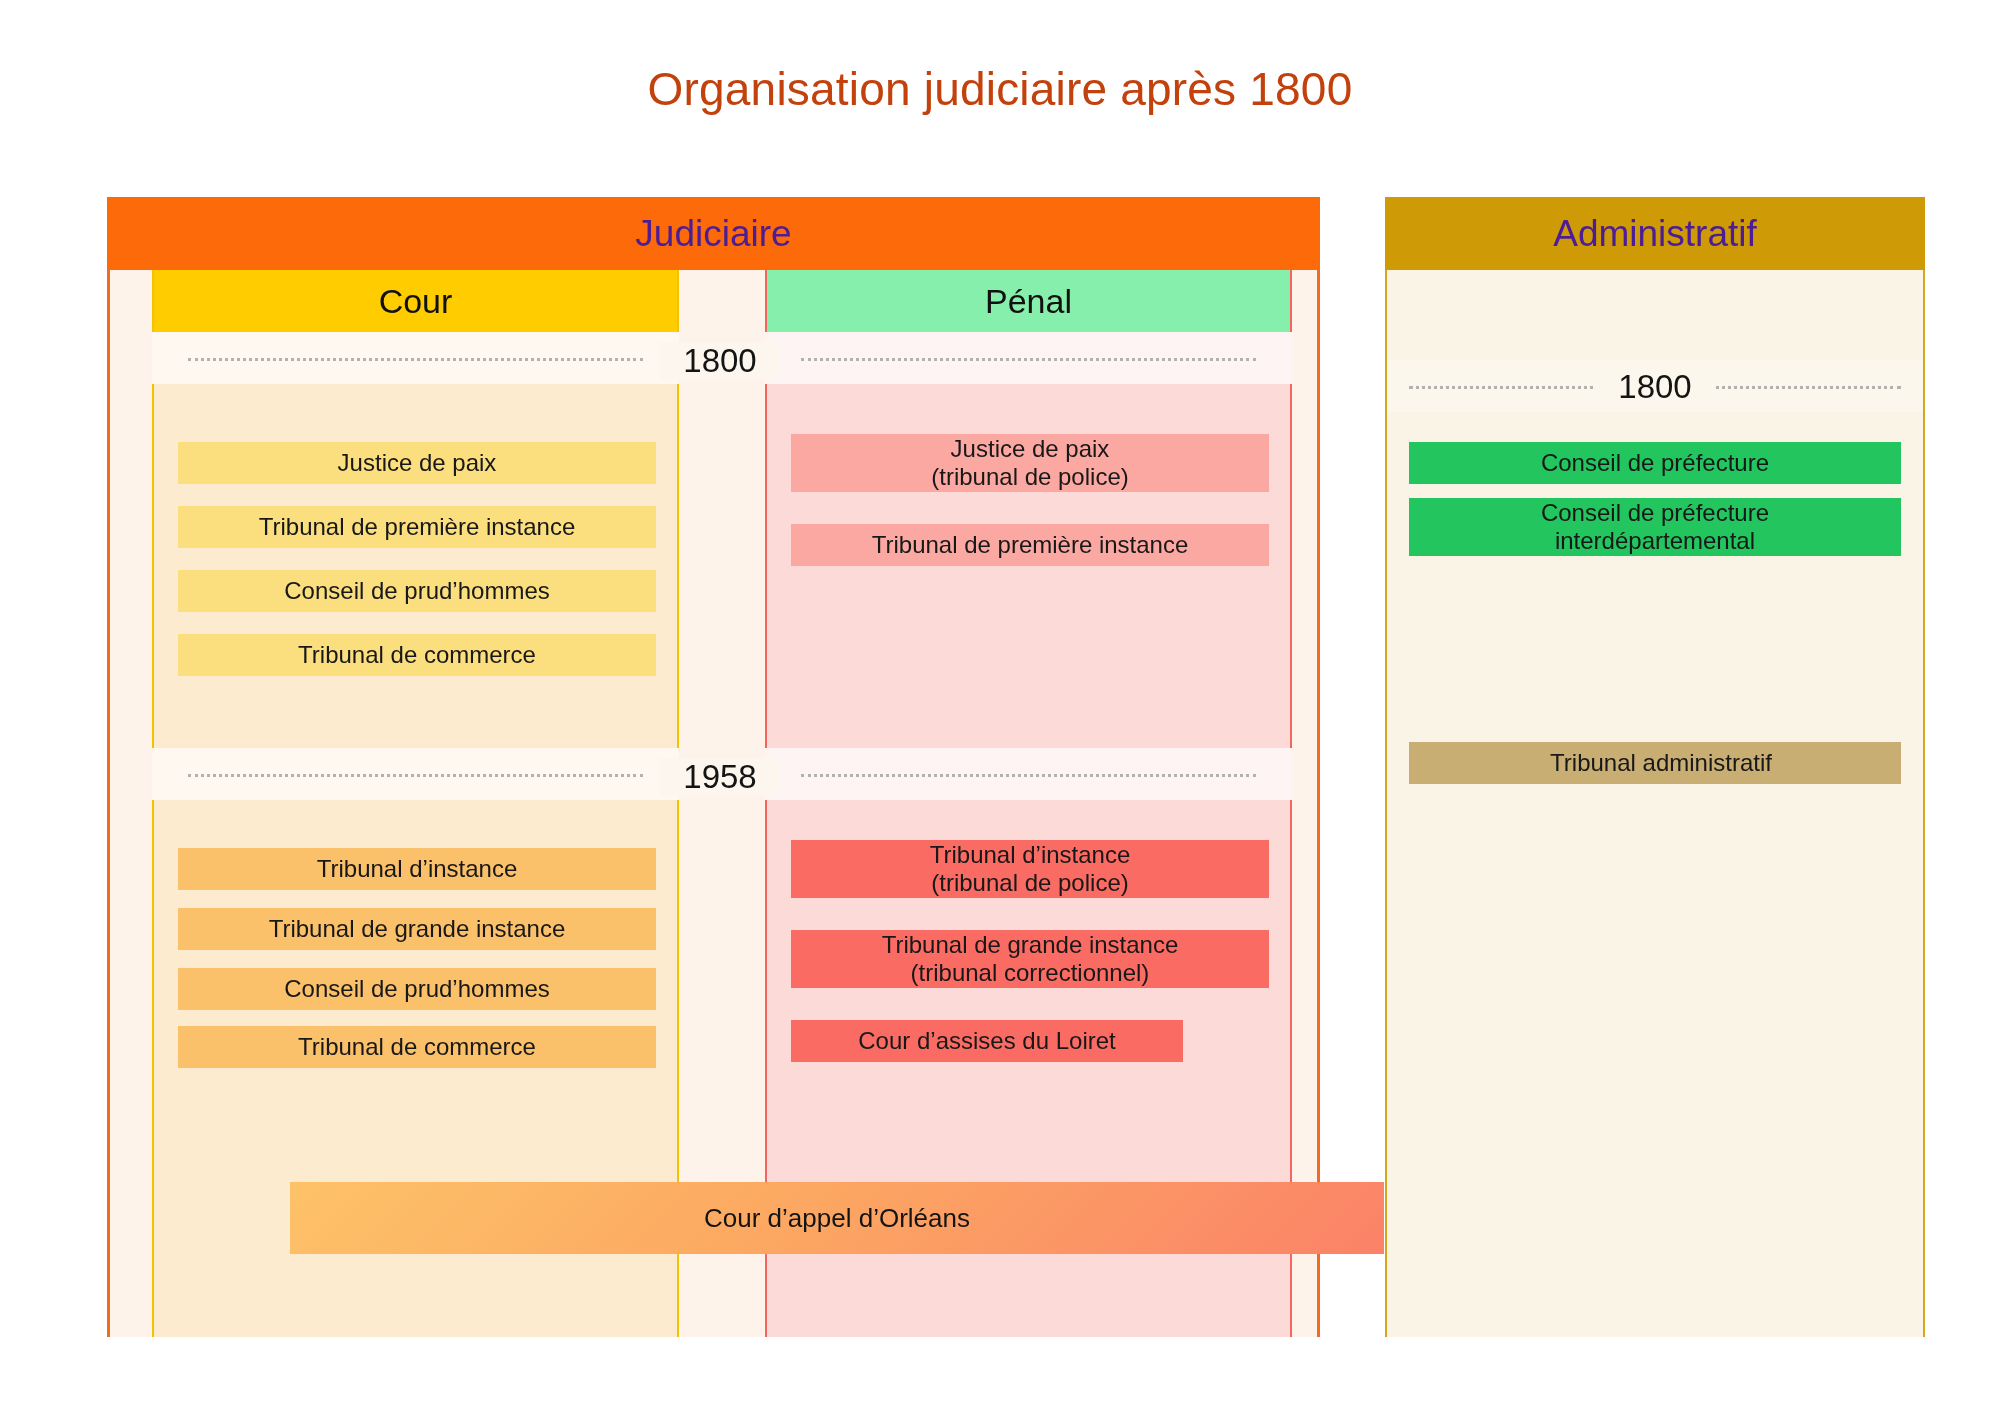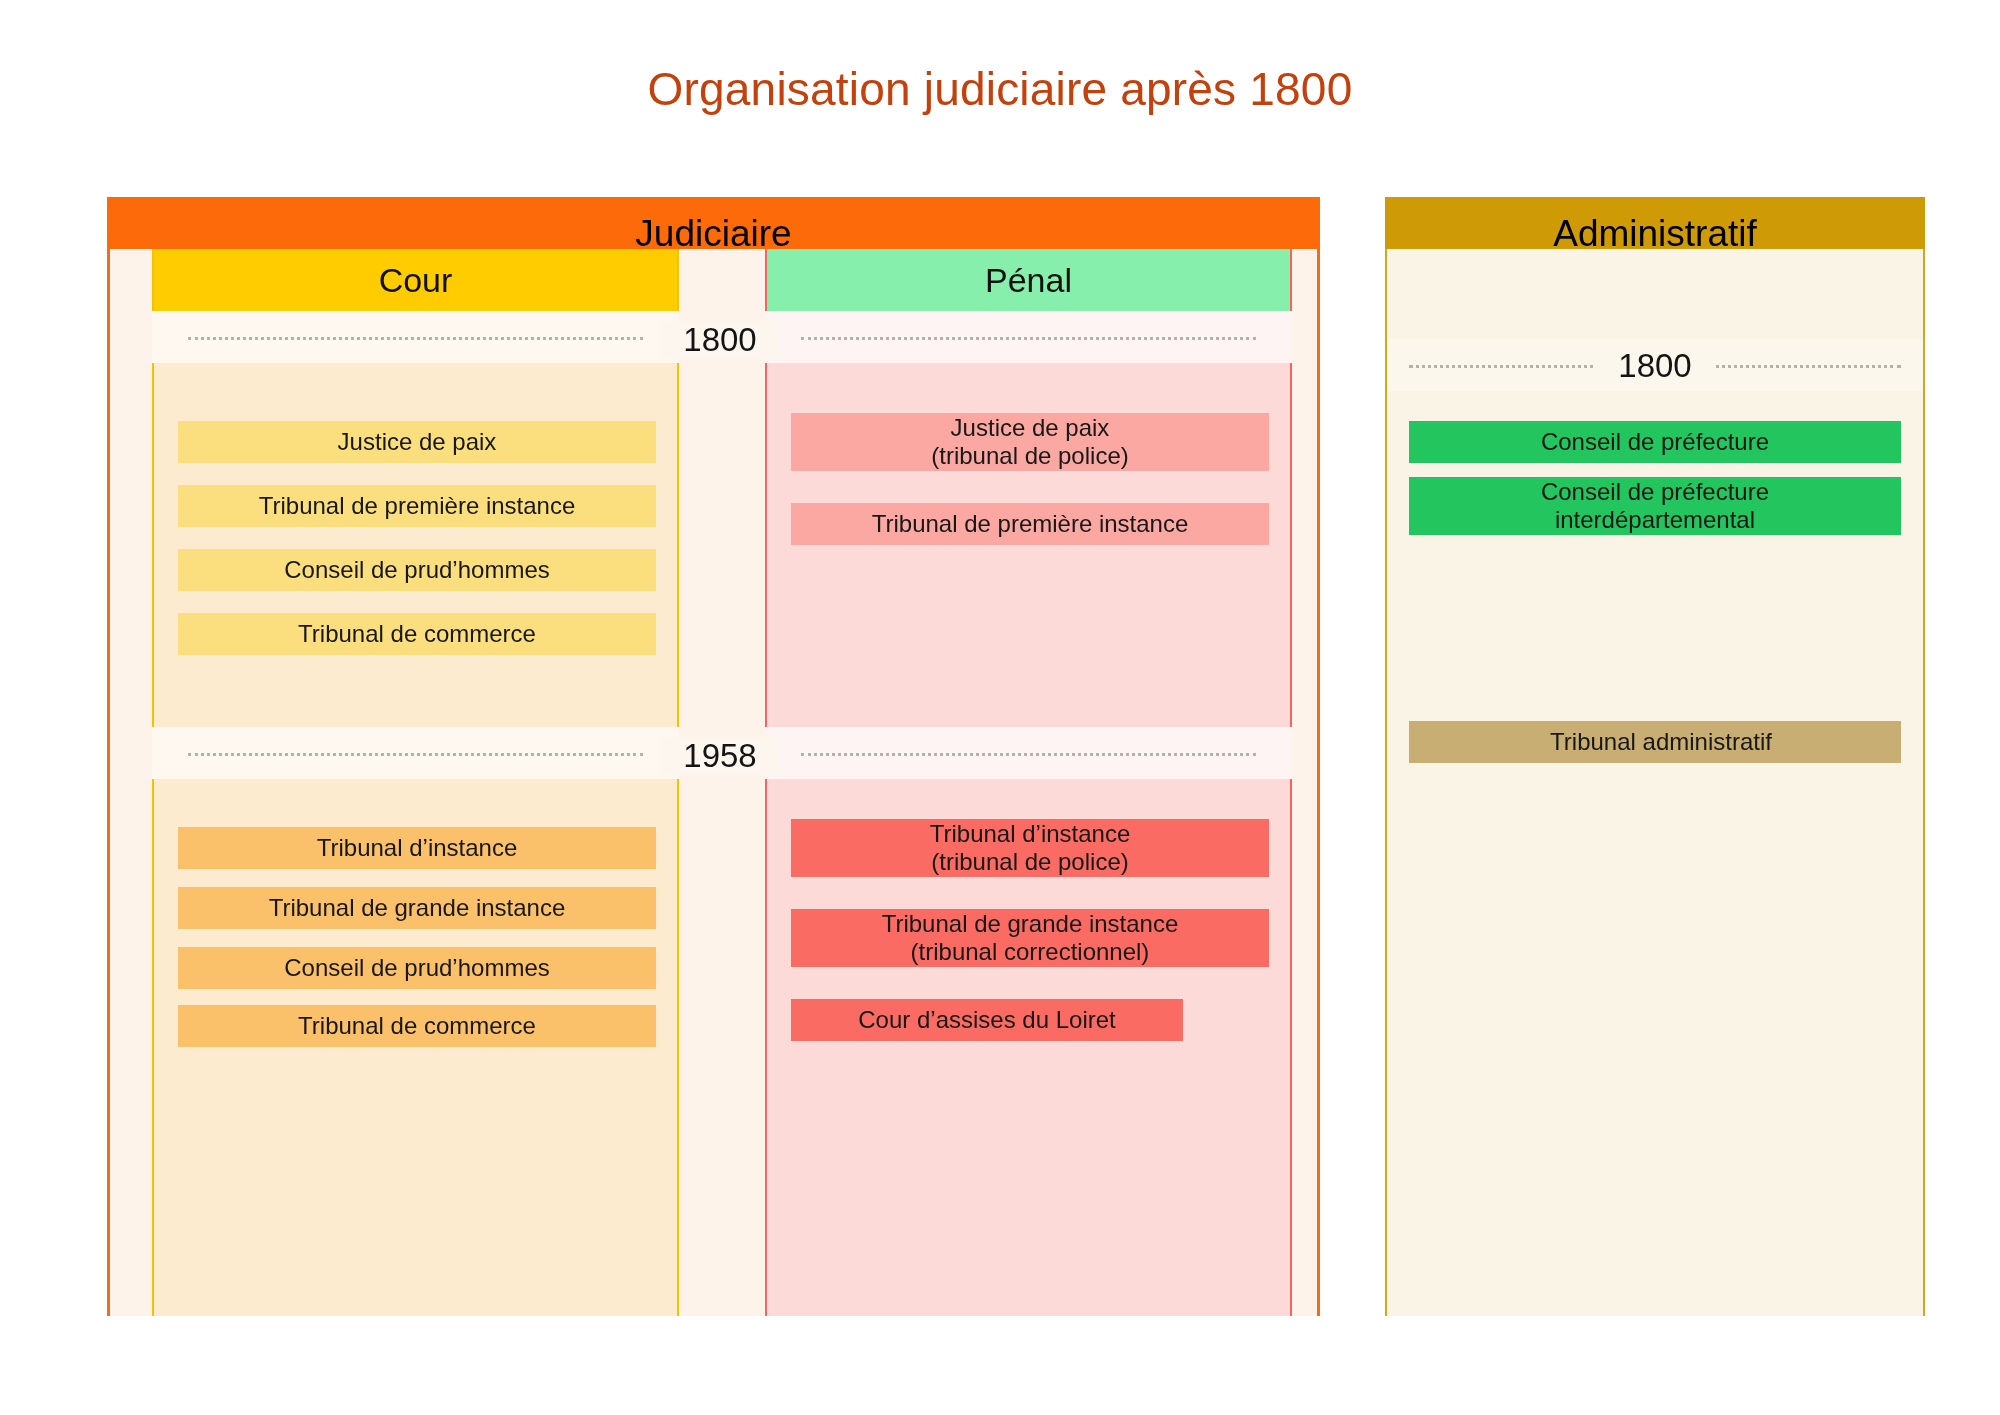--- a/index.html
+++ b/index.html
@@ -39,25 +39,25 @@
     width: 1213px;
     height: 1140px;
   }
   .branch-administratif {
     left: 1385px;
     width: 540px;
     height: 1140px;
   }
 
   .branch-head {
-    height: 52px;
+    height: 73px;
     line-height: 73px;
     text-align: center;
     font-size: 37px;
-    color: #000000;
+    color: #4c1d95;
     box-sizing: border-box;
   }
   .branch-judiciaire .branch-head { background: #FB6107; background: #FC6A09; }
   .branch-administratif .branch-head { background: #CE9A06; }
 
   .branch-body {
     position: relative;
     height: 1067px;
     box-sizing: border-box;
   }
@@ -215,20 +215,21 @@
       <div class="item item-penal-1958" style="left:24px;width:478px;top:570px;height:58px;white-space:pre-line;">Tribunal d’instance
 (tribunal de police)</div>
       <div class="item item-penal-1958" style="left:24px;width:478px;top:660px;height:58px;white-space:pre-line;">Tribunal de grande instance
 (tribunal correctionnel)</div>
       <div class="item item-penal-1958" style="left:24px;width:392px;top:750px;height:42px;">Cour d’assises du Loiret</div>
     </div>
 
     <div class="year-chip" style="left:550px;top:72px;">1800</div>
     <div class="year-chip" style="left:550px;top:488px;">1958</div>
 
+    <div class="cour-appel" style="top:912px;">Cour d’appel d’Orléans</div>
   </div>
 </div>
 
 <div class="branch branch-administratif">
   <div class="branch-head">Administratif</div>
   <div class="branch-body">
 
     <div class="era-gap" style="top:90px;left:0;right:0;background:#FBF7EC;">
       <div class="dots" style="left:22px;right:22px;"></div>
       <div class="year-chip" style="left:50%;margin-left:-60px;top:8px;background:#FBF7EC;">1800</div>

